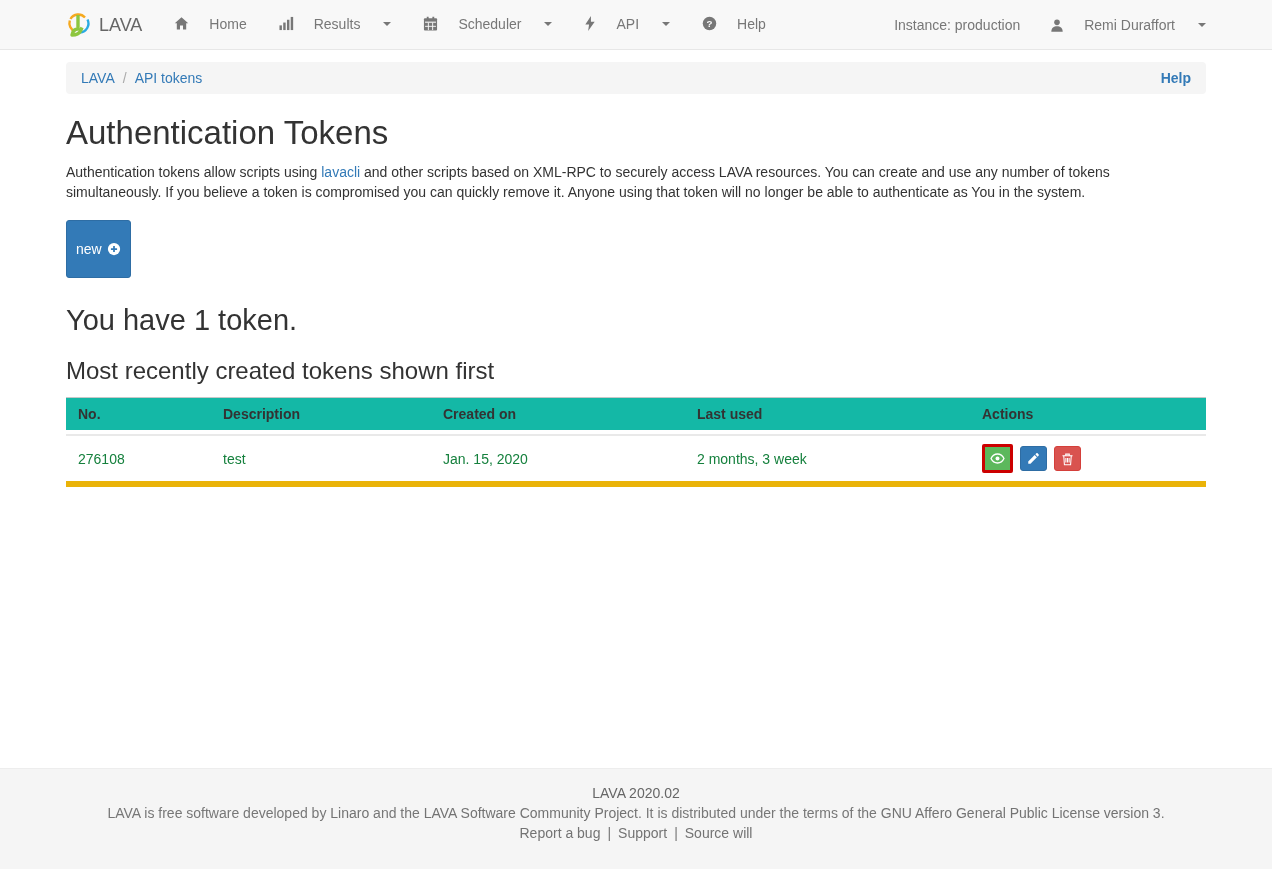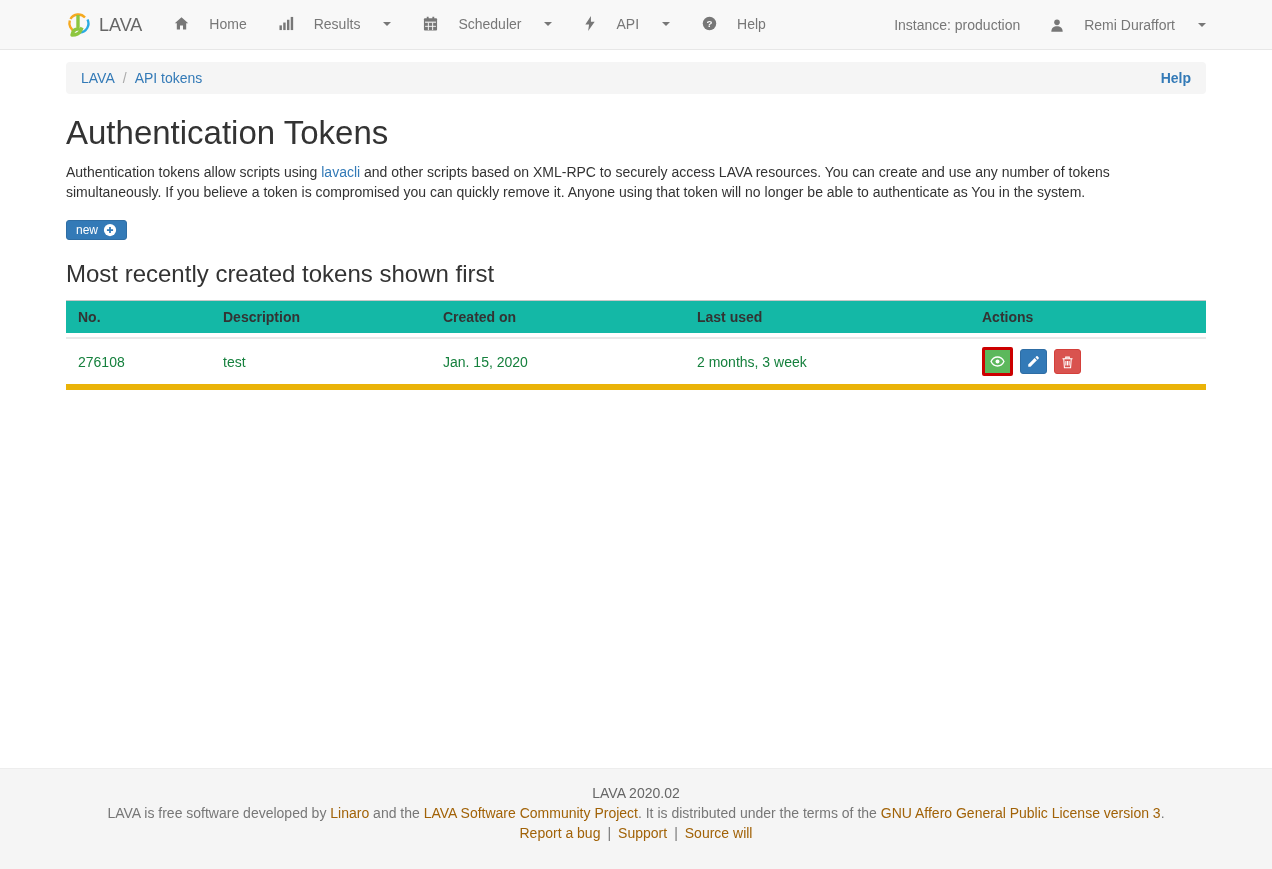--- a/index.html
+++ b/index.html
@@ -108,23 +108,23 @@
     color: #333;
   }
   p.intro a { color: #337ab7; }
   .btn-new {
     display: inline-flex;
     align-items: center;
     gap: 5px;
     background: #337ab7;
     border: 1px solid #2e6da4;
     color: #fff;
-    font-size: 12px;
+    font-size: 14px;
     font-family: "Liberation Sans", sans-serif;
-    padding: 2px 9px;
+    padding: 20px 9px;
     border-radius: 3px;
     cursor: pointer;
     margin: 8px 0 0;
   }
   h2.token-count {
     font-size: 29px;
     font-weight: normal;
     margin: 26px 0 10px;
     color: #333;
   }
@@ -191,21 +191,21 @@
     flex-shrink: 0;
     background: #f5f5f5;
     border-top: 1px solid #ededed;
     text-align: center;
     padding: 14px 8px 26px;
     color: #777;
     font-size: 14px;
     line-height: 20px;
   }
   footer .version { color: #666; }
-  footer a { color: #a16207; margin-top: 12px; }
+  footer a { color: #737373; margin-top: 12px; }
   .pipe-sep { color: #777; margin: 0 7px; }
 </style>
 </head>
 <body>
 
 <nav class="navbar">
   <div class="container nav-inner">
     <a class="brand">
       <span class="icon">
         <svg width="26" height="28" viewBox="0 0 26 28">
@@ -315,20 +315,21 @@
     <button class="btn-new">
       <span>new</span>
       <span class="icon">
         <svg width="14" height="14" viewBox="0 0 16 16">
             <circle cx="8" cy="8" r="7" fill="#fff"></circle>
             <path d="M8 4.5 V11.5 M4.5 8 H11.5" stroke="#337ab7" stroke-width="2"></path>
           </svg>
       </span>
     </button>
 
+    <h2 class="token-count">You have 1 token.</h2>
 
     <h3 class="tokens-sub">Most recently created tokens shown first</h3>
 
     <table class="tokens">
       <thead>
         <tr>
           <th class="col-no">No.</th>
           <th class="col-desc">Description</th>
           <th class="col-created">Created on</th>
           <th class="col-lastused">Last used</th>

